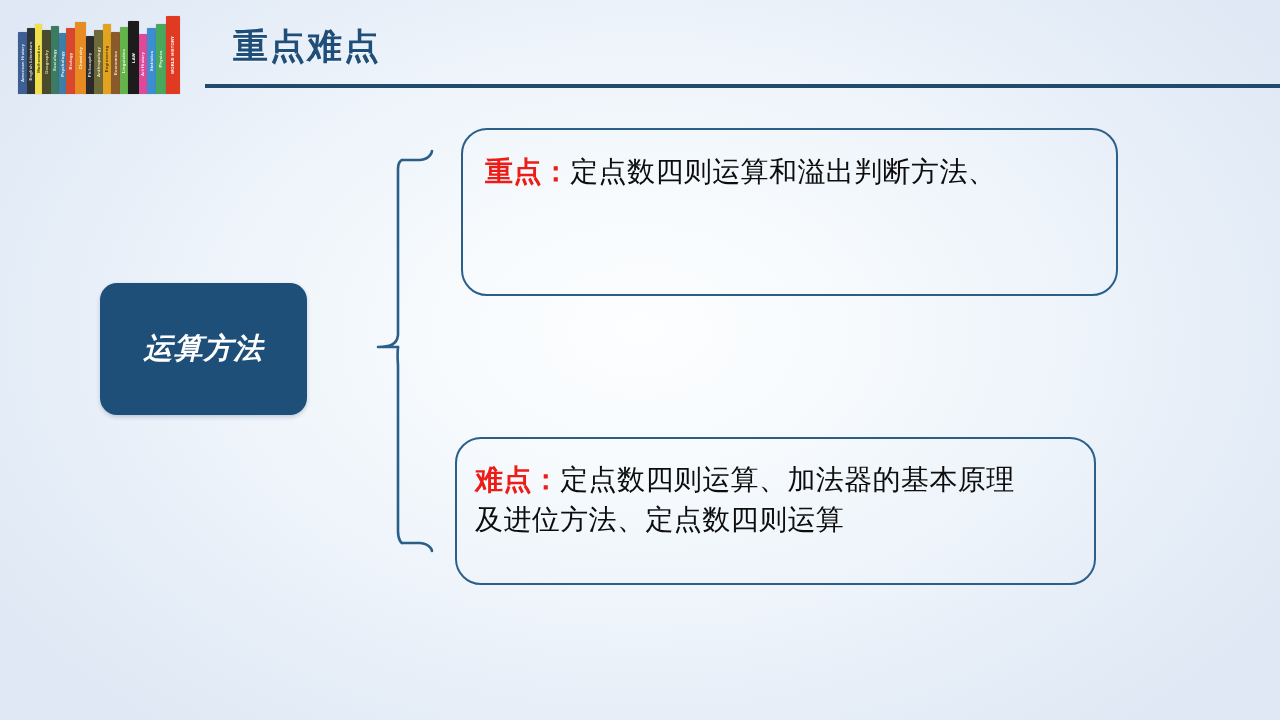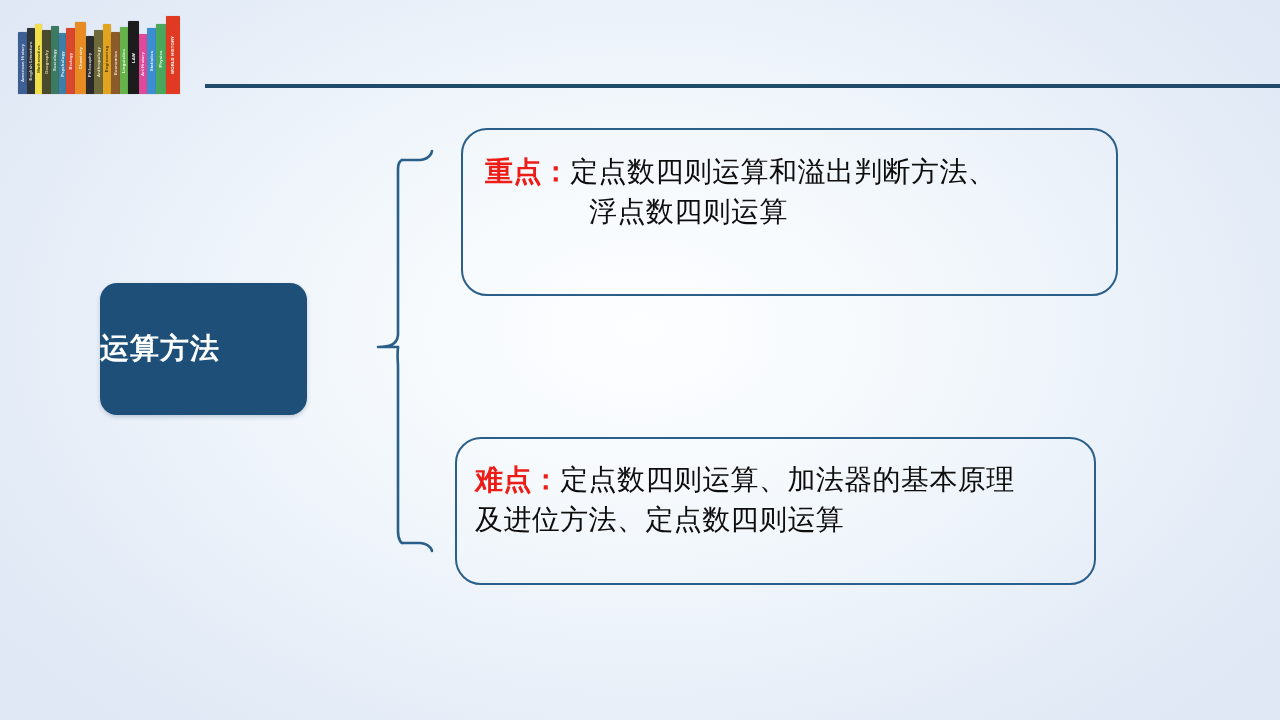--- a/index.html
+++ b/index.html
@@ -82,24 +82,25 @@
   
   #topic-box {
     position: absolute;
     left: 100px;
     top: 283px;
     width: 207px;
     height: 132px;
     background: #1d4f79;
     border-radius: 17px;
     display: flex;
-    flex-direction: row;
+    flex-direction: column;
     align-items: center;
-    justify-content: space-between;
+    justify-content: center;
     box-shadow: 0 2px 4px rgba(30,60,95,0.22);
+    font-style: italic;
   }
   #topic-box .topic-line {
     color: #ffffff;
     font-size: 29px;
     font-weight: bold;
     letter-spacing: 1px;
     line-height: 1.28;
     text-align: center;
   }
 
@@ -204,20 +205,21 @@
         <span class="sp-label" style="color: rgb(234, 245, 253);">Statistics</span>
       </div>
       <div class="spine" style="width: 10px; height: 70px; background: rgb(74, 168, 92);">
         <span class="sp-label" style="color: rgb(238, 250, 240);">Physics</span>
       </div>
       <div class="spine" style="width: 14px; height: 78px; background: rgb(224, 59, 34);">
         <span class="sp-label" style="color: rgb(255, 255, 255);">WORLD HISTORY</span>
       </div>
     </div>
 
+  <div id="header-title">重点难点</div>
 
   <div id="header-rule"></div>
 
   <div id="topic-box">
     <div class="topic-line">运算方法</div>
   </div>
 
   <svg id="brace-svg" viewBox="0 0 110 430">
     <path d="M 92 16
              C 92 16, 91 24, 80 25
@@ -233,23 +235,20 @@
              C 58 406, 62 408, 62 408" fill="none" stroke="#2a5f8a" stroke-width="2.6" stroke-linecap="round" stroke-linejoin="round"></path>
     <path d="M 62 408
              L 80 408
              C 91 409, 92 416, 92 416" fill="none" stroke="#2a5f8a" stroke-width="2.6" stroke-linecap="round"></path>
   </svg>
 
   <div id="box-key" class="content-box">
     <div class="ctext">
       <span class="tag">重点：</span><span>定点数四则运算和溢出判断方法、</span>
     </div>
-    <div class="ctext line2">
-      <span>浮点数四则运算</span>
-    </div>
   </div>
 
   <div id="box-hard" class="content-box">
     <div class="ctext">
       <span class="tag">难点：</span><span>定点数四则运算、加法器的基本原理</span>
     </div>
     <div class="ctext">
       <span>及进位方法、定点数四则运算</span>
     </div>
   </div>

